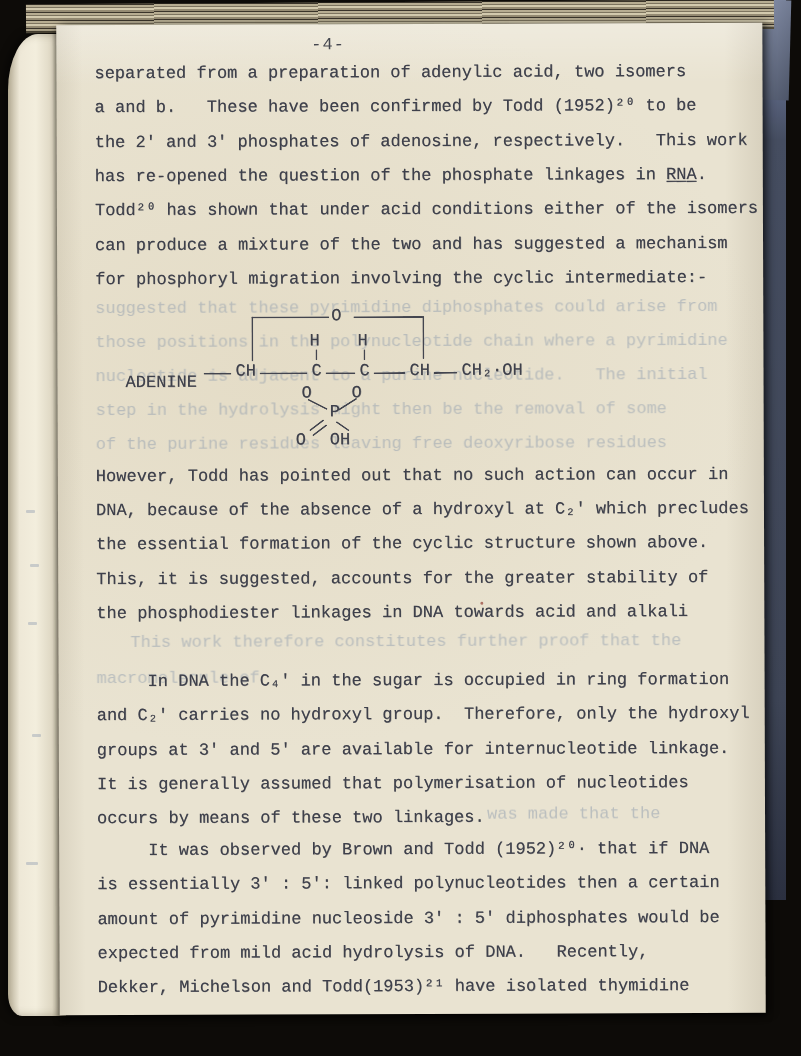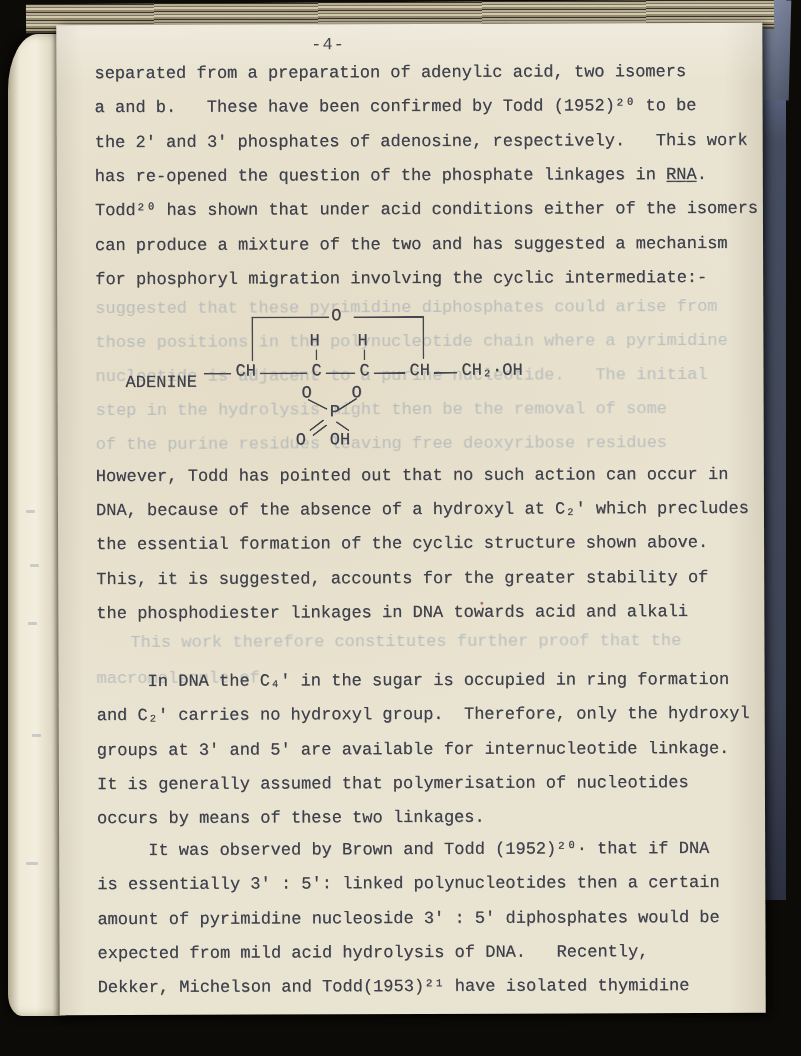--- a/index.html
+++ b/index.html
@@ -74,20 +74,21 @@
 
     <div class="pageno">-4-</div>
 
     <div class="ghost" style="left:38px;top:273px;">suggested that these pyrimidine diphosphates could arise from</div>
     <div class="ghost" style="left:38px;top:307px;">those positions in the polynucleotide chain where a pyrimidine</div>
     <div class="ghost" style="left:38px;top:341px;">nucleotide is adjacent to a purine nucleotide.   The initial</div>
     <div class="ghost" style="left:38px;top:375px;">step in the hydrolysis might then be the removal of some</div>
     <div class="ghost" style="left:38px;top:409px;">of the purine residues leaving free deoxyribose residues</div>
     <div class="ghost" style="left:72px;top:607px;">This work therefore constitutes further proof that the</div>
     <div class="ghost" style="left:38px;top:643px;">macromolecule of</div>
+    <div class="ghost" style="left:428px;top:780px;">was made that the</div>
 
     <div class="tline" style="top:38px;">separated from a preparation of adenylic acid, two isomers</div>
     <div class="tline" style="top:72px;">a and b.   These have been confirmed by Todd (1952)²⁰ to be</div>
     <div class="tline" style="top:107px;">the 2′ and 3′ phosphates of adenosine, respectively.   This work</div>
     <div class="tline" style="top:141px;">has re-opened the question of the phosphate linkages in R̲N̲A̲.</div>
     <div class="tline" style="top:175px;">Todd²⁰ has shown that under acid conditions either of the isomers</div>
     <div class="tline" style="top:210px;">can produce a mixture of the two and has suggested a mechanism</div>
     <div class="tline" style="top:244px;">for phosphoryl migration involving the cyclic intermediate:-</div>
 
     <div class="diagram">

